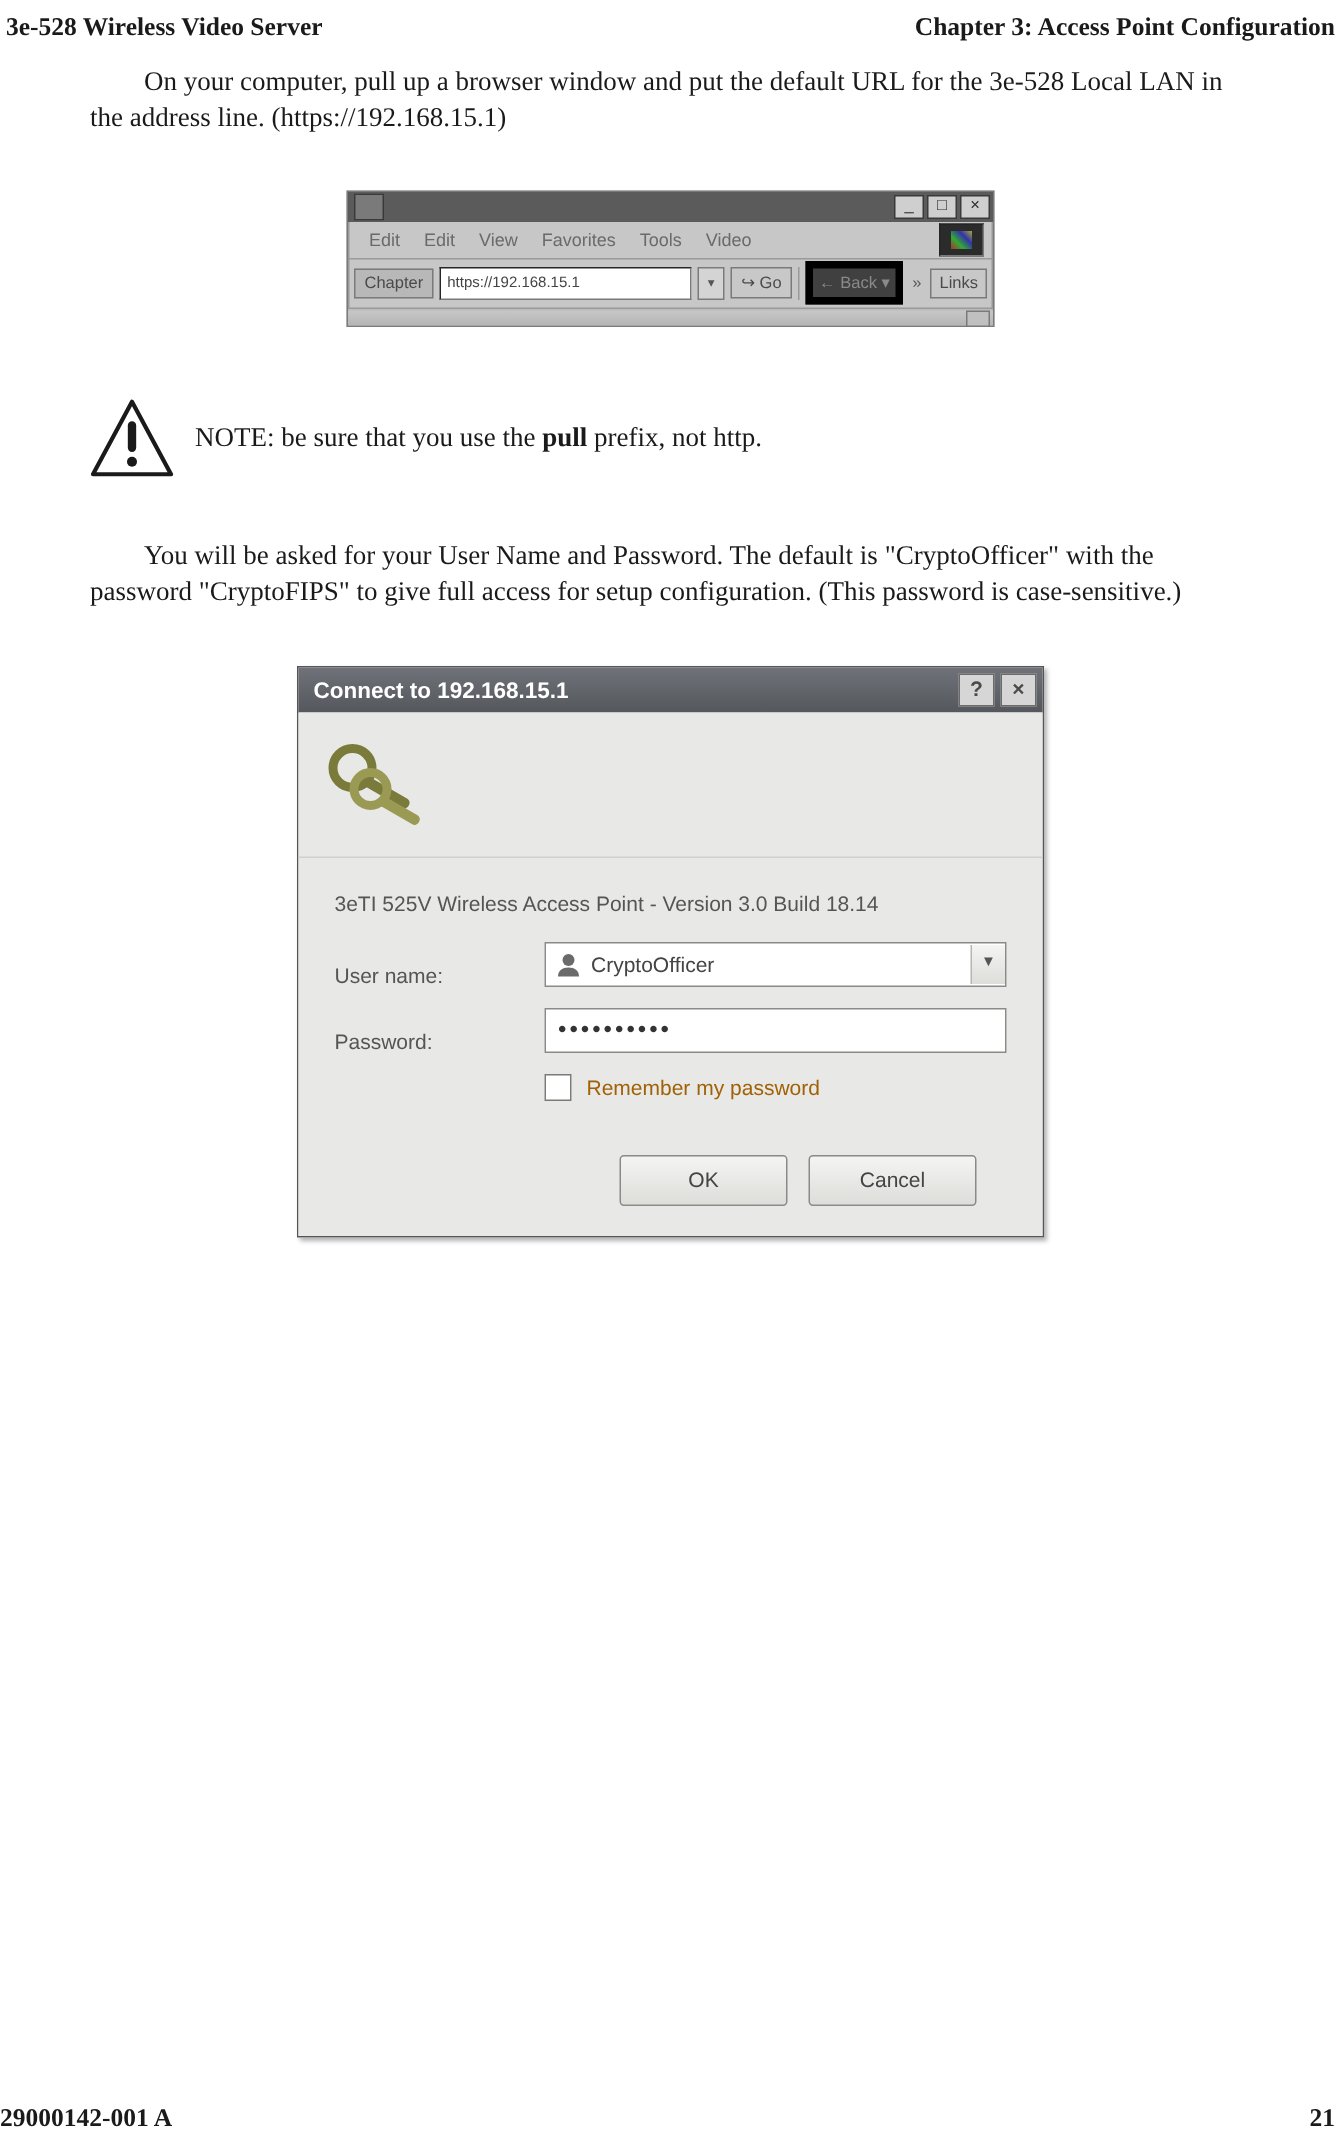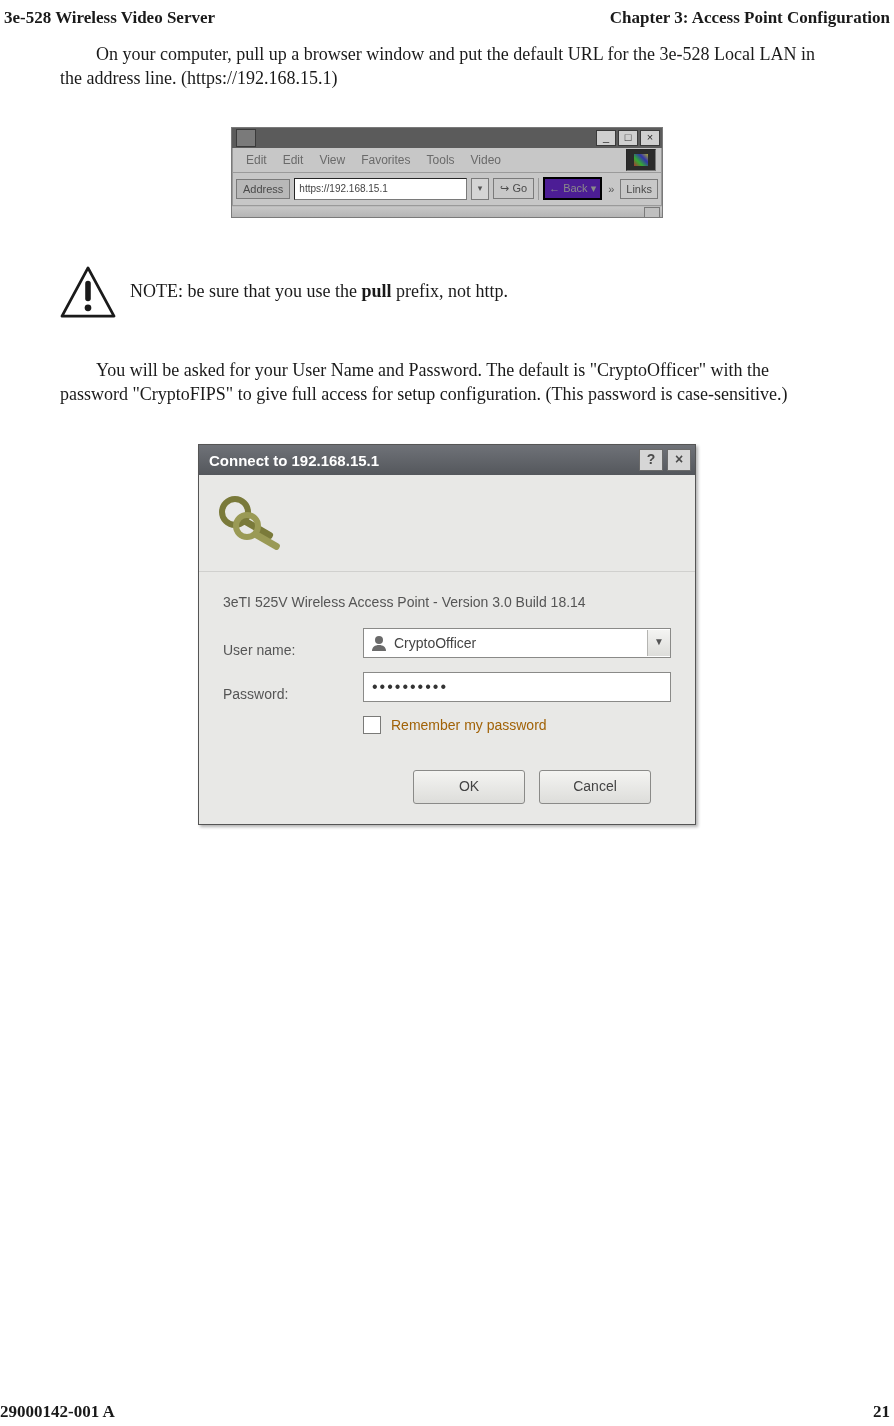--- a/index.html
+++ b/index.html
@@ -138,22 +138,22 @@
 }
 .bb-go {
   padding: 3px 6px;
   border: 1px solid #7a7a7a;
   background: #c8c8c8;
   font-size: 11px;
   color: #4a4a4a;
 }
 .bb-back {
   padding: 3px 4px;
-  border: 2px solid #000000;
-  background: #4c1d95;
+  border: 5px solid #000000;
+  background: #404040;
   font-size: 11px;
   color: #8a8a8a;
   white-space: nowrap;
 }
 .bb-chevrons {
   font-size: 11px;
   color: #555;
   padding: 0 2px;
 }
 .bb-links {
@@ -367,21 +367,21 @@
         <span class="bb-menu-item">Edit</span>
         <span class="bb-menu-item">View</span>
         <span class="bb-menu-item">Favorites</span>
         <span class="bb-menu-item">Tools</span>
         <span class="bb-menu-item">Video</span>
         <div class="bb-menu-logo">
             <div class="bb-menu-logo-flag"></div>
           </div>
       </div>
       <div class="bb-addrrow">
-        <div class="bb-addr-label">Address</div>
+        <div class="bb-addr-label">Chapter</div>
         <div class="bb-addr-input">https://192.168.15.1</div>
         <div class="bb-addr-dd">▾</div>
         <div class="bb-go">↪ <span>Go</span></div>
         <div style="width:1px;height:22px;background:#9a9a9a;"></div>
         <div class="bb-back">← <span>Back</span> ▾</div>
         <span class="bb-chevrons">»</span>
         <div class="bb-links">Links</div>
       </div>
       <div class="bb-bottom"></div>
     </div>

